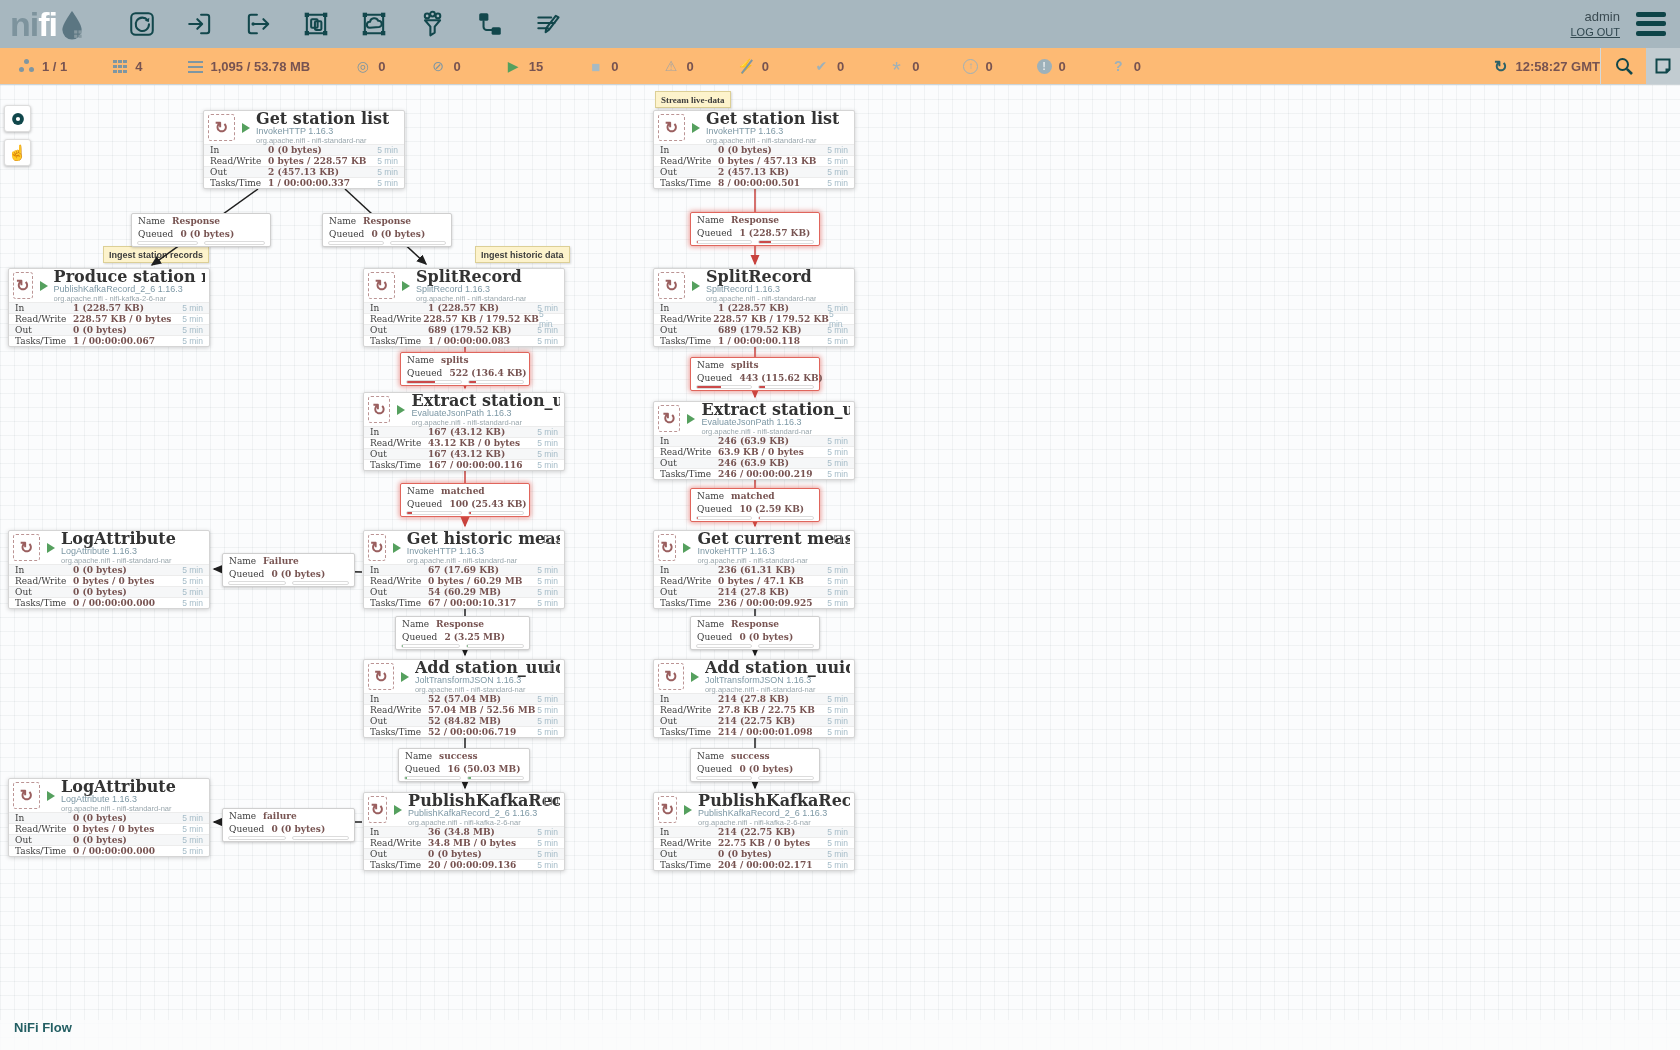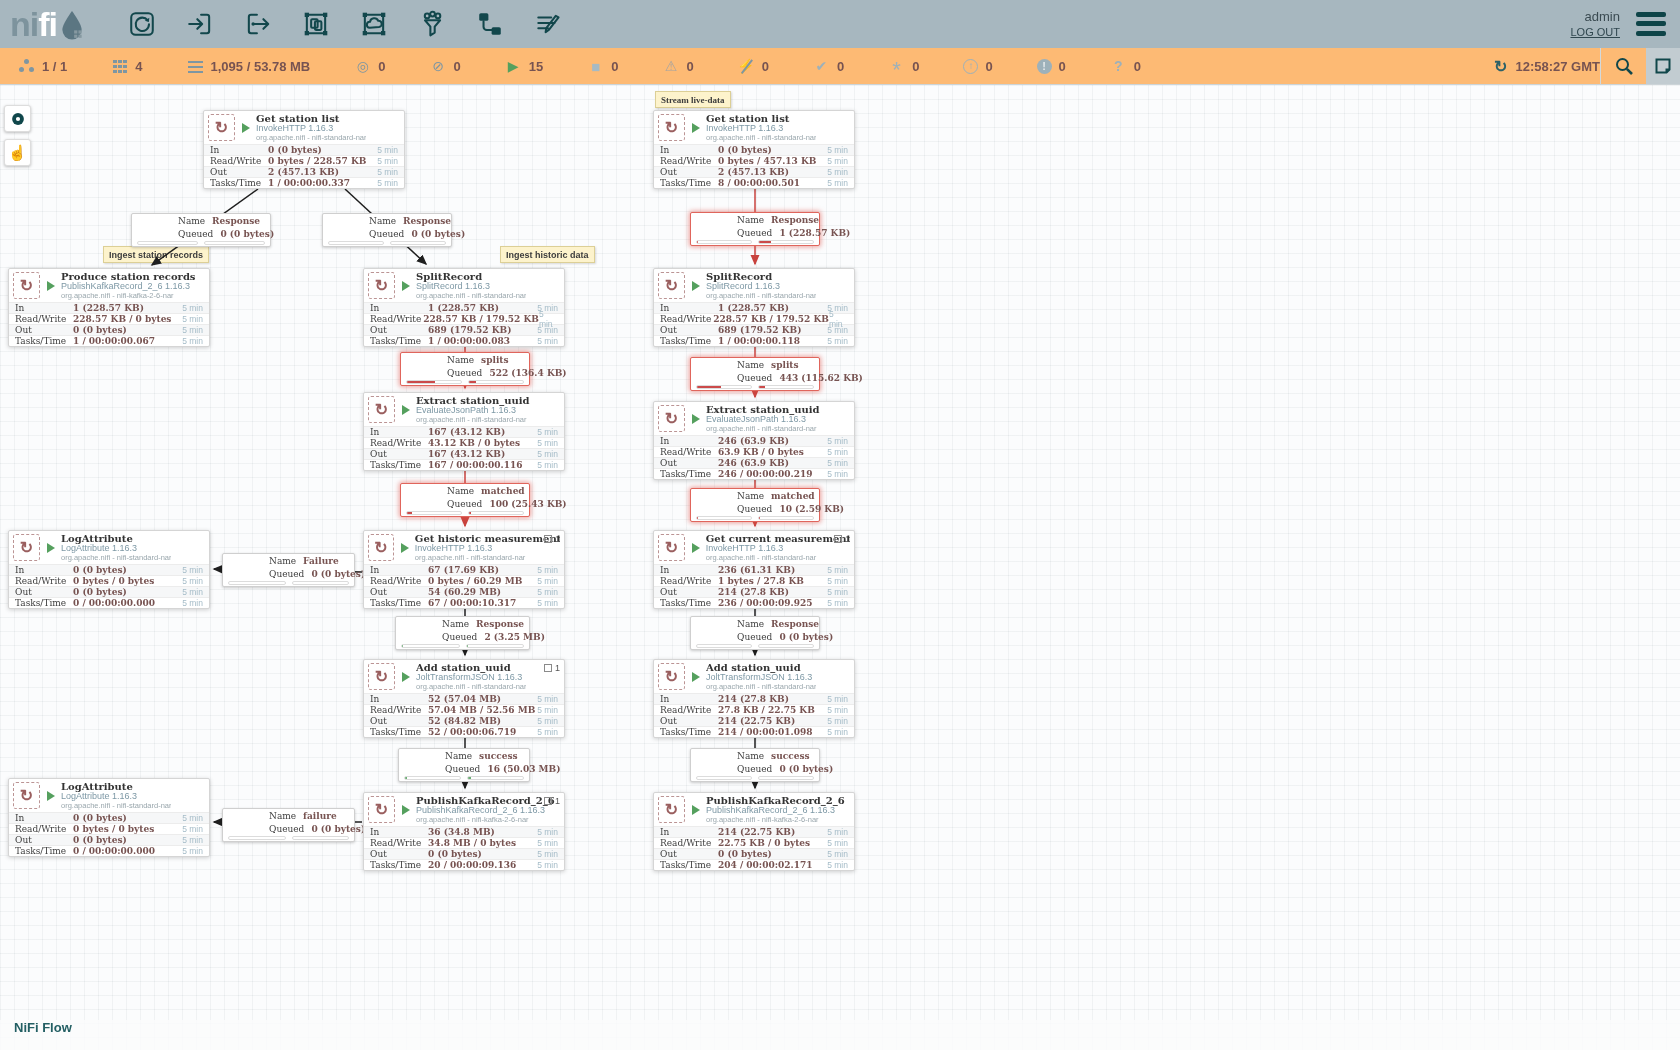--- a/index.html
+++ b/index.html
@@ -72,39 +72,39 @@
     white-space:nowrap; height:17px; }
 
   .processor { position:absolute; z-index:3; width:202px; background:#fff; border:1px solid #d5d5d5;
     box-shadow:0 1px 4px rgba(0,0,0,.18); border-radius:2px; cursor:move; }
   .proc-header { height:33px; display:flex; align-items:center; padding:2px 4px; position:relative; }
   .proc-stamp { width:27px; height:27px; border:1.5px dashed #bb9494; border-radius:3px; color:#9a5f5f;
     display:flex; align-items:center; justify-content:center; font-size:16px; font-weight:bold; margin-right:7px; }
   .run-badge { width:0; height:0; border-left:8px solid #55a05e; border-top:5px solid transparent;
     border-bottom:5px solid transparent; margin-right:6px; }
   .proc-titles { display:flex; flex-direction:column; line-height:1.1; overflow:hidden; }
-  .proc-name { font-family:"DejaVu Serif", serif; font-weight:bold; font-size:10px; color:#333; white-space:nowrap; }
+  .proc-name { font-family:"DejaVu Serif", serif; font-weight:bold; font-size:16px; color:#333; white-space:nowrap; }
   .proc-type { font-size:9px; color:#7d98a5; white-space:nowrap; }
   .proc-bundle { font-size:7.5px; color:#9aa7ad; white-space:nowrap; }
   .thread-badge { position:absolute; right:4px; top:3px; display:flex; align-items:center; gap:3px;
     font-size:9px; color:#555; }
   .tb-sq { width:8px; height:8px; border:1px solid #8a8a8a; display:inline-block;
     background:linear-gradient(transparent 42%, #8a8a8a 42% 58%, transparent 58%),
                linear-gradient(90deg, transparent 42%, #8a8a8a 42% 58%, transparent 58%); }
   .stat-row { display:flex; align-items:center; height:11px; border-top:1px solid #ececec;
     padding:0 6px; font-size:9.5px; }
   .stat-row:nth-child(even) { background:#f6f7f8; }
   .stat-label { width:58px; font-family:"DejaVu Serif", serif; color:#3e3e3e; font-size:9px; }
   .stat-value { flex:1; font-family:"DejaVu Serif", serif; font-weight:bold; color:#775351; font-size:9px; white-space:nowrap; }
   .stat-win { color:#a5bcc8; font-size:8.5px; }
 
   .conn { position:absolute; z-index:3; background:#fff; border:1px solid #cfcfcf; border-radius:2px;
     box-shadow:0 1px 3px rgba(0,0,0,.2); height:34px; cursor:pointer; }
   .conn.alert { border:1px solid #e0655c; box-shadow:0 0 5px 1px rgba(222,84,74,.55); }
-  .conn-row { display:flex; align-items:center; gap:7px; padding:0 6px; height:13px;margin-left:40px; }
+  .conn-row { display:flex; align-items:center; gap:7px; padding:0 6px; height:13px; }
   .conn-key { font-family:"DejaVu Serif", serif; font-size:9px; color:#3e3e3e; }
   .conn-val { font-family:"DejaVu Serif", serif; font-size:9px; font-weight:bold; color:#775351; white-space:nowrap; }
   .conn-bars { display:flex; gap:6px; padding:1px 5px 0; }
   .bar { flex:1; height:4px; background:#fff; border:1px solid #dcdcdc; border-radius:2px; overflow:hidden; }
   .bar i { display:block; height:100%; width:0; }
 
   .palette { position:absolute; left:4px; top:20px; z-index:4; display:flex; flex-direction:column; gap:7px; }
   .pal-btn { width:27px; height:27px; background:#fff; border:1px solid #ddd; border-radius:3px;
     box-shadow:0 1px 3px rgba(0,0,0,.25); display:flex; align-items:center; justify-content:center; cursor:pointer; }
   .hand-glyph { font-size:15px; color:#c9a35a; }
@@ -287,21 +287,21 @@
         </svg>
     </span>
   </div>
 </div>
 
 <div class="canvas">
 
   <div id="labels-host">
 
   <div class="canvas-note" style="left: 103px; top: 161px;">Ingest station records</div>
-      <div class="canvas-note" style="left: 500px; top: 161px;">Ingest historic data</div>
+      <div class="canvas-note" style="left: 475px; top: 161px;">Ingest historic data</div>
       <div class="canvas-note" style="left: 655px; top: 6px; font-family: Liberation Serif, serif;">Stream live-data</div>
     </div>
 
   <svg id="edges" width="1680" height="965" viewBox="0 0 1680 965">
     <defs>
       <marker id="ah-b" orient="auto" markerWidth="9" markerHeight="8" refX="6" refY="3">
           <path d="M0,0 L7,3 L0,6 z" fill="#1f1f1f"></path>
         </marker>
       <marker id="ah-r" orient="auto" markerWidth="9" markerHeight="8" refX="6" refY="3">
           <path d="M0,0 L7,3 L0,6 z" fill="#c8433e"></path>
@@ -867,21 +867,21 @@
             <span>1</span>
           </span>
         </div>
         <div class="stat-row">
           <span class="stat-label">In</span>
           <span class="stat-value">236 (61.31 KB)</span>
           <span class="stat-win">5 min</span>
         </div>
         <div class="stat-row">
           <span class="stat-label">Read/Write</span>
-          <span class="stat-value">1 bytes / 27.8 KB</span>
+          <span class="stat-value">0 bytes / 47.1 KB</span>
           <span class="stat-win">5 min</span>
         </div>
         <div class="stat-row">
           <span class="stat-label">Out</span>
           <span class="stat-value">214 (27.8 KB)</span>
           <span class="stat-win">5 min</span>
         </div>
         <div class="stat-row">
           <span class="stat-label">Tasks/Time</span>
           <span class="stat-value">236 / 00:00:09.925</span>

